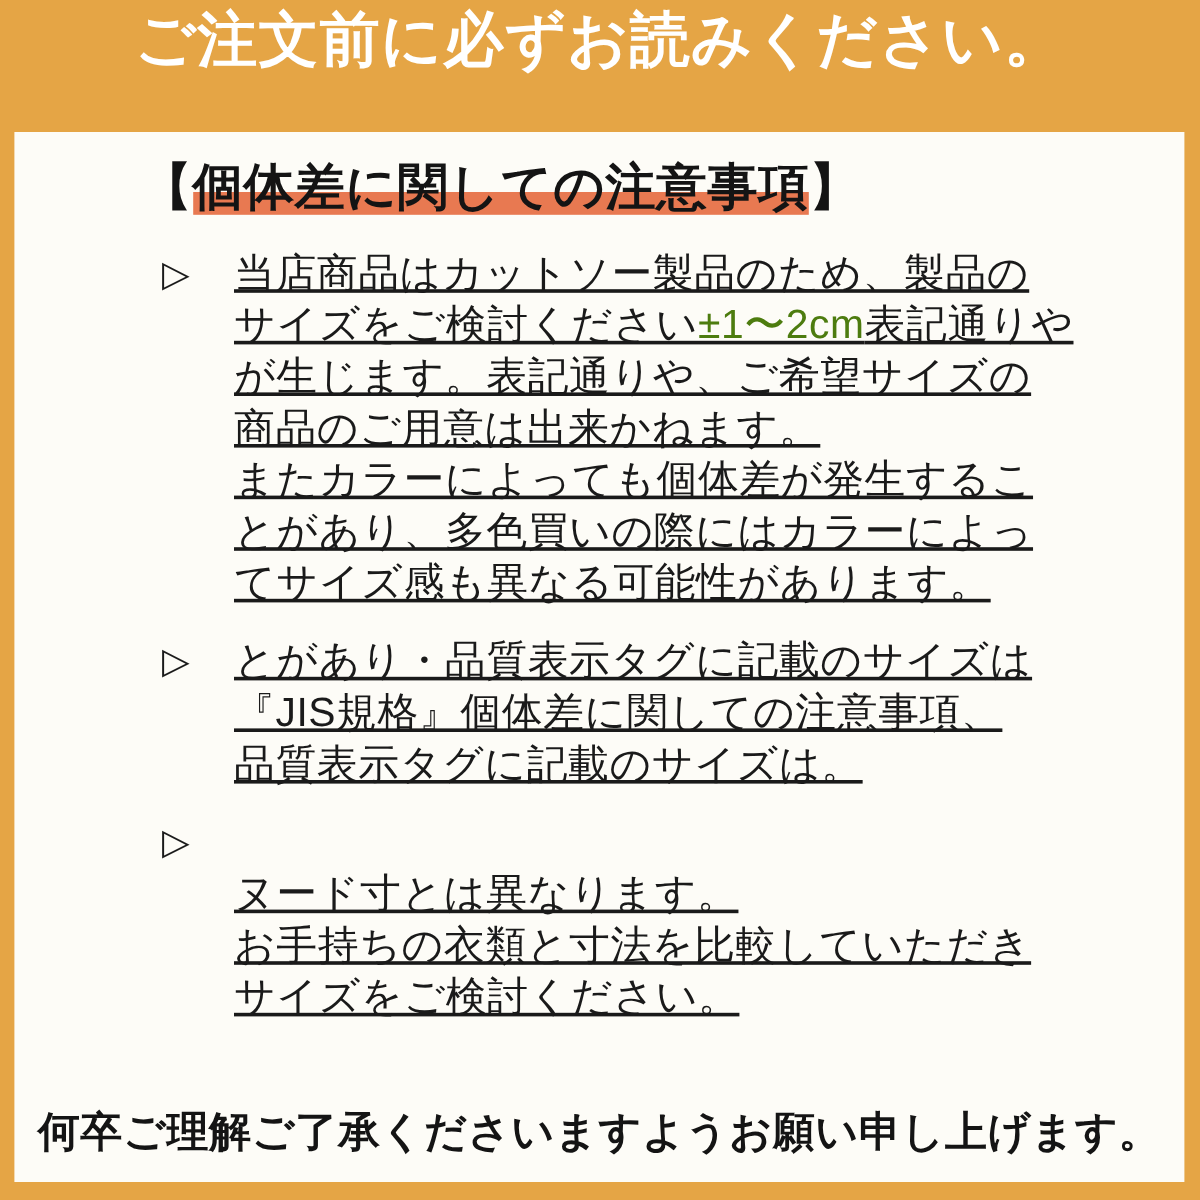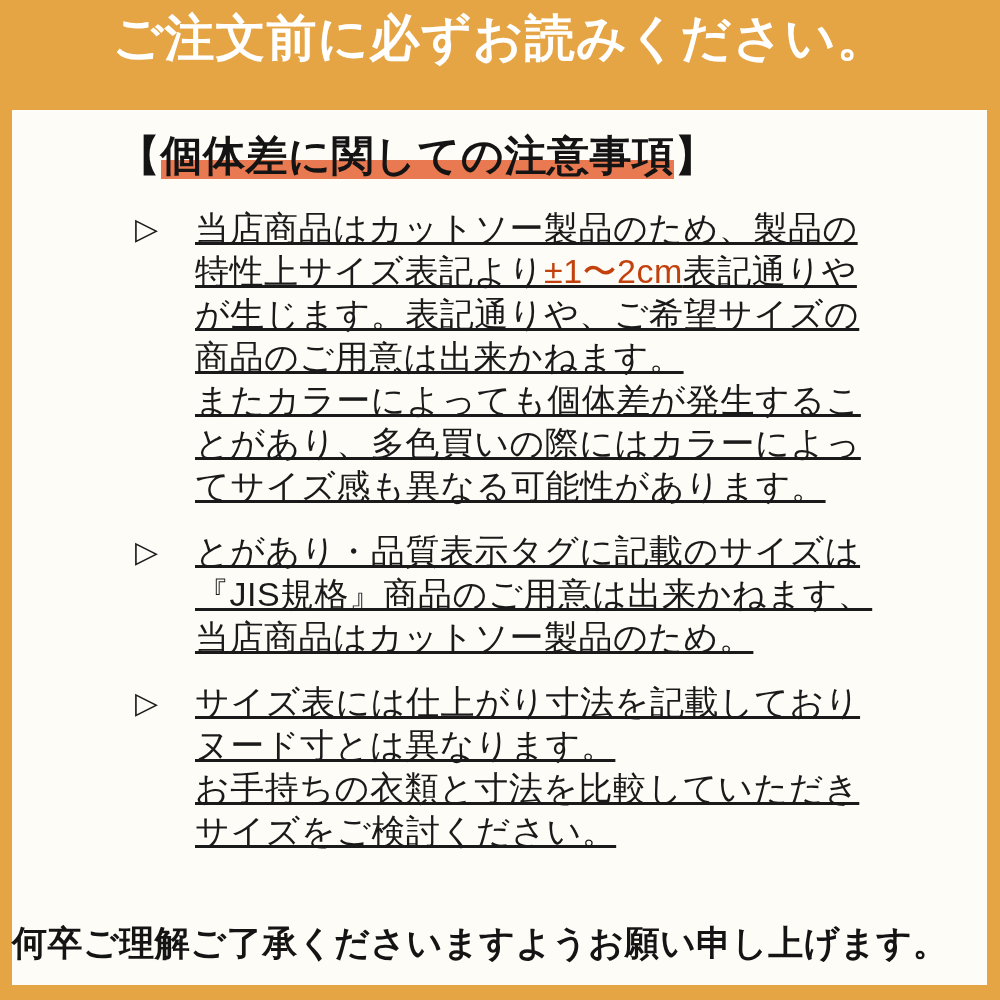--- a/index.html
+++ b/index.html
@@ -5,21 +5,21 @@
   html,body{margin:0;padding:0;background:#888;}
   .frame{
     position:relative;
     width:1000px;height:1000px;
     background:#E5A545;
     font-family:"Liberation Sans","DejaVu Sans",sans-serif;
     overflow:hidden;
   }
   .banner{
     position:absolute;top:0;left:0;right:0;height:76px;
-    display:flex;align-items:center;justify-content:center;
+    display:flex;justify-content:center;
   }
   .banner-text{
     color:#FFFFFF;font-size:50px;font-weight:bold;letter-spacing:1px;
     white-space:nowrap;
   }
   .content{
     position:absolute;top:90px;left:12px;right:13px;bottom:15px;
     background:#FDFCF7;
     display:flex;flex-direction:column;
     box-sizing:border-box;
@@ -45,52 +45,52 @@
   .sec2 .bullet{margin-top:22px;}
   .tri{
     flex:0 0 60px;
     font-size:30px;color:#1A1A1A;line-height:43px;
   }
   .bullet-text{
     margin:0;
     font-size:34px;font-weight:500;color:#1A1A1A;
     line-height:43px;letter-spacing:0.5px;white-space:nowrap;text-decoration:underline;
   }
-  .bullet-text .em{color:#c2410c;}
+  .bullet-text .em{color:#4d7c0f;}
   .footer-note{
     margin-top:auto;margin-bottom:18px;
-    text-align:left;
+    text-align:center;
     font-size:35px;font-weight:bold;color:#141414;
     letter-spacing:0.5px;white-space:nowrap;
   }
 </style>
 </head>
 <body>
 
 <div class="frame">
   <header class="banner">
     <div class="banner-text">ご注文前に必ずお読みください。</div>
   </header>
 
   <div class="content">
     <div id="sections">
         <section class="sec1">
           <h2 class="heading"><span>【</span><span class="hl">個体差に関しての注意事項</span><span>】</span></h2>
           <div class="bullet">
             <span class="tri">▷</span>
-            <p class="bullet-text"><span>当店商品はカットソー製品のため、製品の</span><br><span>特性上サイズ表記より</span><span class="em">±1〜2cm</span><span>表記通りや</span><br><span>が生じます。表記通りや、ご希望サイズの</span><br><span>商品のご用意は出来かねます。</span><br><span>またカラーによっても個体差が発生するこ</span><br><span>とがあり、多色買いの際にはカラーによっ</span><br><span>てサイズ感も異なる可能性があります。</span></p>
+            <p class="bullet-text"><span>当店商品はカットソー製品のため、製品の</span><br><span>サイズをご検討ください</span><span class="em">±1〜2cm</span><span>表記通りや</span><br><span>が生じます。表記通りや、ご希望サイズの</span><br><span>商品のご用意は出来かねます。</span><br><span>またカラーによっても個体差が発生するこ</span><br><span>とがあり、多色買いの際にはカラーによっ</span><br><span>てサイズ感も異なる可能性があります。</span></p>
           </div>
         </section>
         <section class="sec2">
           <div class="bullet">
             <span class="tri">▷</span>
-            <p class="bullet-text"><span>とがあり・品質表示タグに記載のサイズは</span><br><span>『JIS規格』商品のご用意は出来かねます、</span><br><span>当店商品はカットソー製品のため。</span></p>
+            <p class="bullet-text"><span>とがあり・品質表示タグに記載のサイズは</span><br><span>『JIS規格』個体差に関しての注意事項、</span><br><span>品質表示タグに記載のサイズは。</span></p>
           </div>
           <div class="bullet">
             <span class="tri">▷</span>
-            <p class="bullet-text"><span>サイズ表には仕上がり寸法を記載しており</span><br><span>ヌード寸とは異なります。</span><br><span>お手持ちの衣類と寸法を比較していただき</span><br><span>サイズをご検討ください。</span></p>
+            <p class="bullet-text"><br><span>ヌード寸とは異なります。</span><br><span>お手持ちの衣類と寸法を比較していただき</span><br><span>サイズをご検討ください。</span></p>
           </div>
         </section>
       </div>
 
     <div class="footer-note">何卒ご理解ご了承くださいますようお願い申し上げます。</div>
   </div>
 </div>
 
 </body></html>

